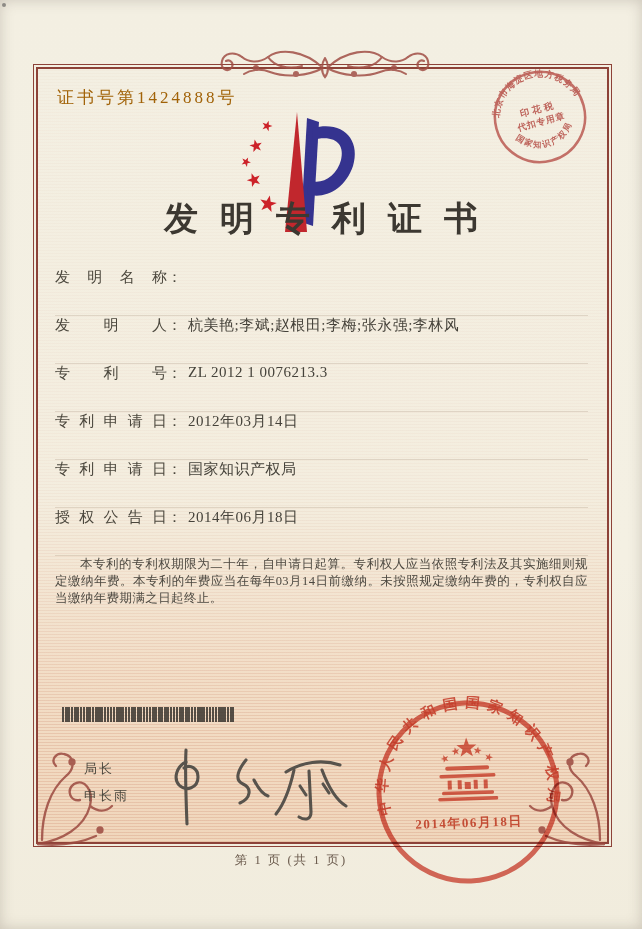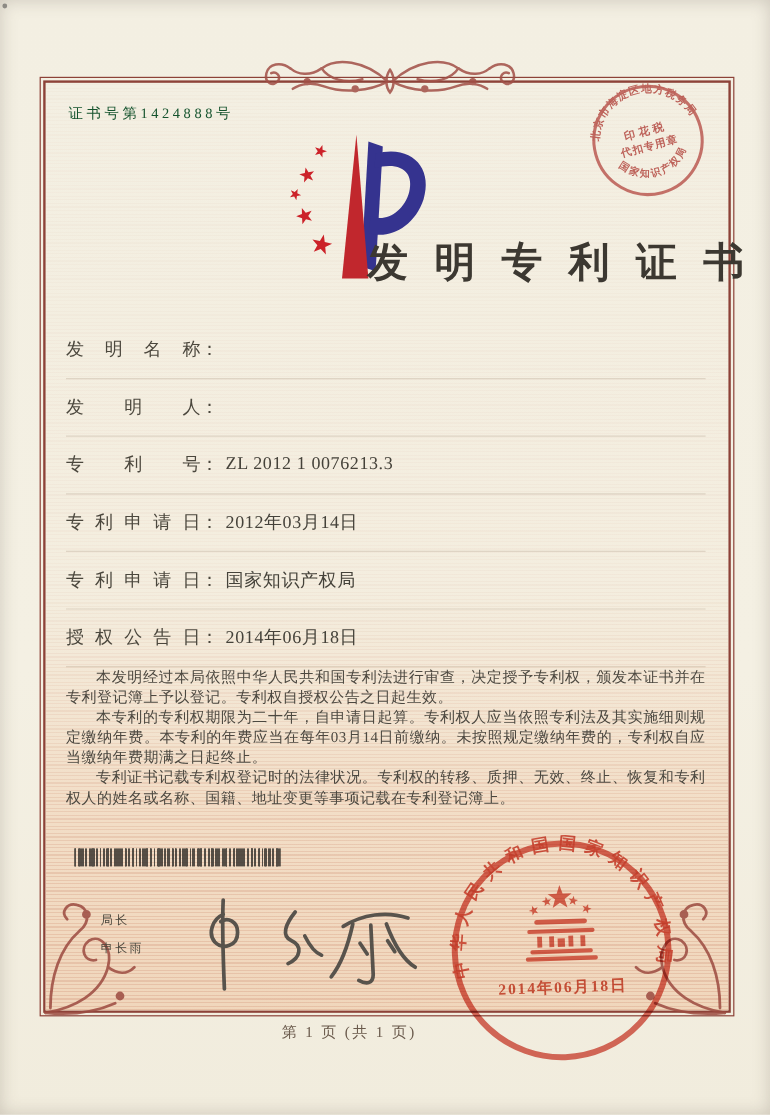--- a/index.html
+++ b/index.html
@@ -21,49 +21,49 @@
     background:linear-gradient(180deg,rgba(244,238,224,0) 0%,rgba(243,230,210,.25) 55%,rgba(242,216,190,.75) 78%,rgba(240,212,184,.9) 100%);}
   .paper-texture{position:absolute;inset:4px;
     background:repeating-linear-gradient(0deg,rgba(196,116,88,.22) 0 1px,rgba(0,0,0,0) 1px 3px);
     -webkit-mask-image:linear-gradient(180deg,rgba(0,0,0,.12) 0%,rgba(0,0,0,.18) 52%,rgba(0,0,0,.55) 72%,rgba(0,0,0,.95) 85%,#000 100%);
     mask-image:linear-gradient(180deg,rgba(0,0,0,.12) 0%,rgba(0,0,0,.18) 52%,rgba(0,0,0,.55) 72%,rgba(0,0,0,.95) 85%,#000 100%);}
 
   .ornament{position:absolute;pointer-events:none;}
   .ornament svg{display:block;}
 
   
-  .cert-no{position:absolute;left:57px;top:86px;font-size:12px;letter-spacing:3px;color:#14532d;}
+  .cert-no{position:absolute;left:57px;top:86px;font-size:17px;letter-spacing:3px;color:#a16207;}
   .tax-stamp{position:absolute;left:491px;top:68px;width:98px;height:98px;transform:rotate(-15deg);opacity:.92;}
   .logo{position:absolute;left:237px;top:104px;width:128px;height:144px;}
-  .title{position:absolute;left:0;top:196px;width:100%;text-align:right;
+  .title{position:absolute;left:0;top:196px;width:100%;text-align:center;
     font-size:34px;font-weight:700;letter-spacing:22px;text-indent:22px;color:#3c3831;}
 
   
   .fields{position:absolute;left:55px;top:268px;width:533px;}
-  .field-row{height:47px;display:flex;align-items:center;
+  .field-row{height:47px;display:flex;
     border-bottom:1px solid rgba(150,125,100,.22);font-size:15px;}
   .field-label{display:inline-block;width:112px;text-align:justify;text-align-last:justify;
     text-justify:inter-ideograph;color:#4b473d;}
   .field-colon{margin-right:6px;color:#4b473d;}
   .field-value{color:#45423a;letter-spacing:.5px;}
 
   
   .body-text{position:absolute;left:55px;top:556px;width:533px;
     font-size:12.5px;line-height:16.8px;text-align:justify;color:#4c4840;letter-spacing:.4px;}
   .body-text p{margin:0;text-indent:2em;}
 
   
   .barcode{position:absolute;left:62px;top:707px;width:172px;height:15px;opacity:.82;
     background-image:
       repeating-linear-gradient(90deg,#33302b 0 1.5px,rgba(0,0,0,0) 1.5px 3px),
       repeating-linear-gradient(90deg,#33302b 0 1px,rgba(0,0,0,0) 1px 7px),
       repeating-linear-gradient(90deg,rgba(0,0,0,0) 0 4px,#33302b 4px 6px,rgba(0,0,0,0) 6px 11px);}
 
   
-  .signer{position:absolute;left:84px;top:760px;font-size:10px;color:#4b473d;letter-spacing:2px;}
+  .signer{position:absolute;left:84px;top:760px;font-size:13px;color:#4b473d;letter-spacing:2px;}
   .signer div{margin-bottom:9px;}
   .signature{position:absolute;left:146px;top:740px;width:210px;height:98px;opacity:.88;}
 
   
   .seal{position:absolute;left:372px;top:696px;width:192px;height:192px;
     transform:rotate(-2deg);mix-blend-mode:multiply;opacity:.9;}
 
   
   .footer{position:absolute;left:0;top:852px;width:100%;text-align:center;
     font-size:12.5px;color:#6a5a4c;letter-spacing:2px;transform:translateX(-30px);}
@@ -175,20 +175,21 @@
 <div class="title">发明专利证书</div>
 
 <div class="fields">
   <div class="field-row">
     <span class="field-label">发明名称</span>
       <span class="field-colon">：</span>
   </div>
   <div class="field-row">
     <span class="field-label">发明人</span>
       <span class="field-colon">：</span>
+      <span class="field-value">杭美艳;李斌;赵根田;李梅;张永强;李林风</span>
   </div>
   <div class="field-row">
     <span class="field-label">专利号</span>
       <span class="field-colon">：</span>
       <span class="field-value">ZL 2012 1 0076213.3</span>
   </div>
   <div class="field-row">
     <span class="field-label">专利申请日</span>
       <span class="field-colon">：</span>
       <span class="field-value">2012年03月14日</span>
@@ -199,23 +200,21 @@
       <span class="field-value">国家知识产权局</span>
   </div>
   <div class="field-row">
     <span class="field-label">授权公告日</span>
       <span class="field-colon">：</span>
       <span class="field-value">2014年06月18日</span>
   </div>
 </div>
 
 <div class="body-text">
-  <p>本发明经过本局依照中华人民共和国专利法进行审查，决定授予专利权，颁发本证书并在专利登记簿上予以登记。专利权自授权公告之日起生效。</p>
   <p>本专利的专利权期限为二十年，自申请日起算。专利权人应当依照专利法及其实施细则规定缴纳年费。本专利的年费应当在每年03月14日前缴纳。未按照规定缴纳年费的，专利权自应当缴纳年费期满之日起终止。</p>
-  <p>专利证书记载专利权登记时的法律状况。专利权的转移、质押、无效、终止、恢复和专利权人的姓名或名称、国籍、地址变更等事项记载在专利登记簿上。</p>
 </div>
 
 <div class="barcode"></div>
 
 <div class="signer">
   <div>局长</div>
   <div>申长雨</div>
 </div>
 
 <div class="signature">

